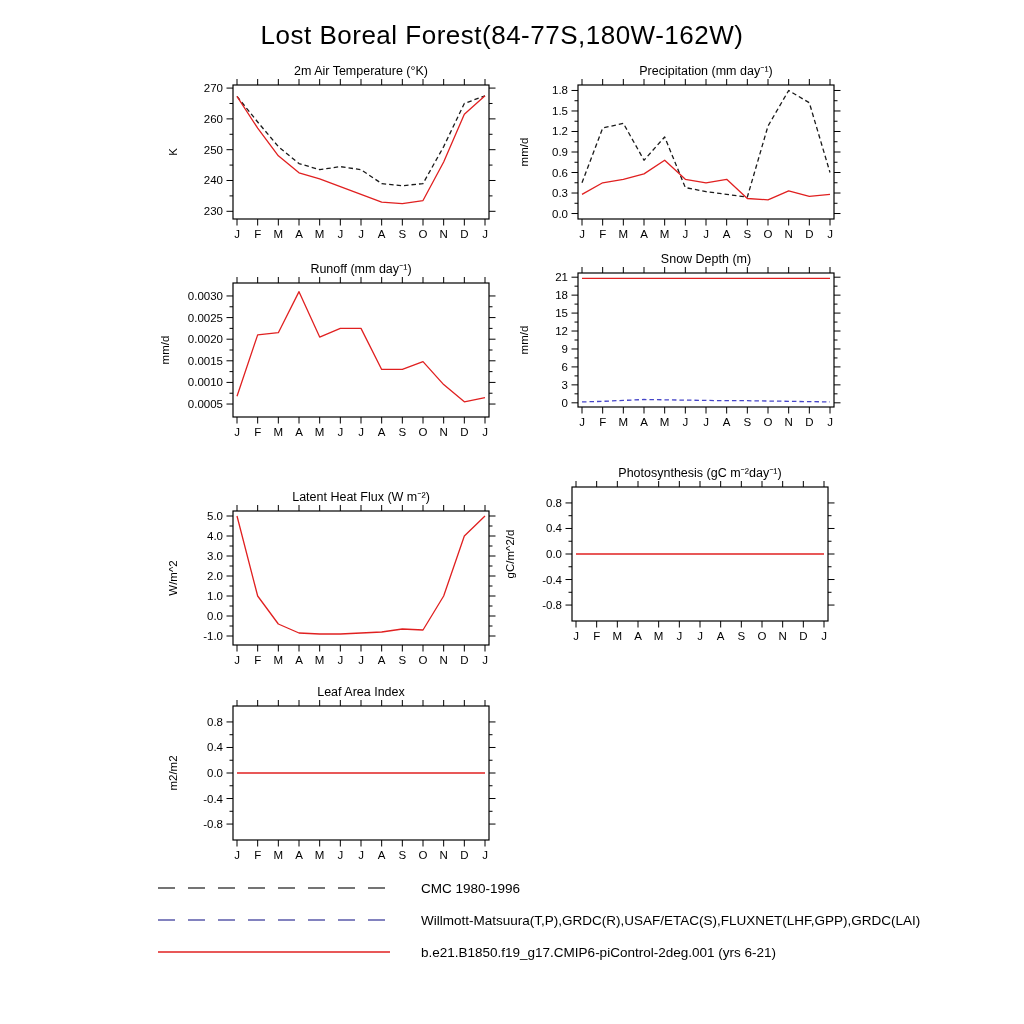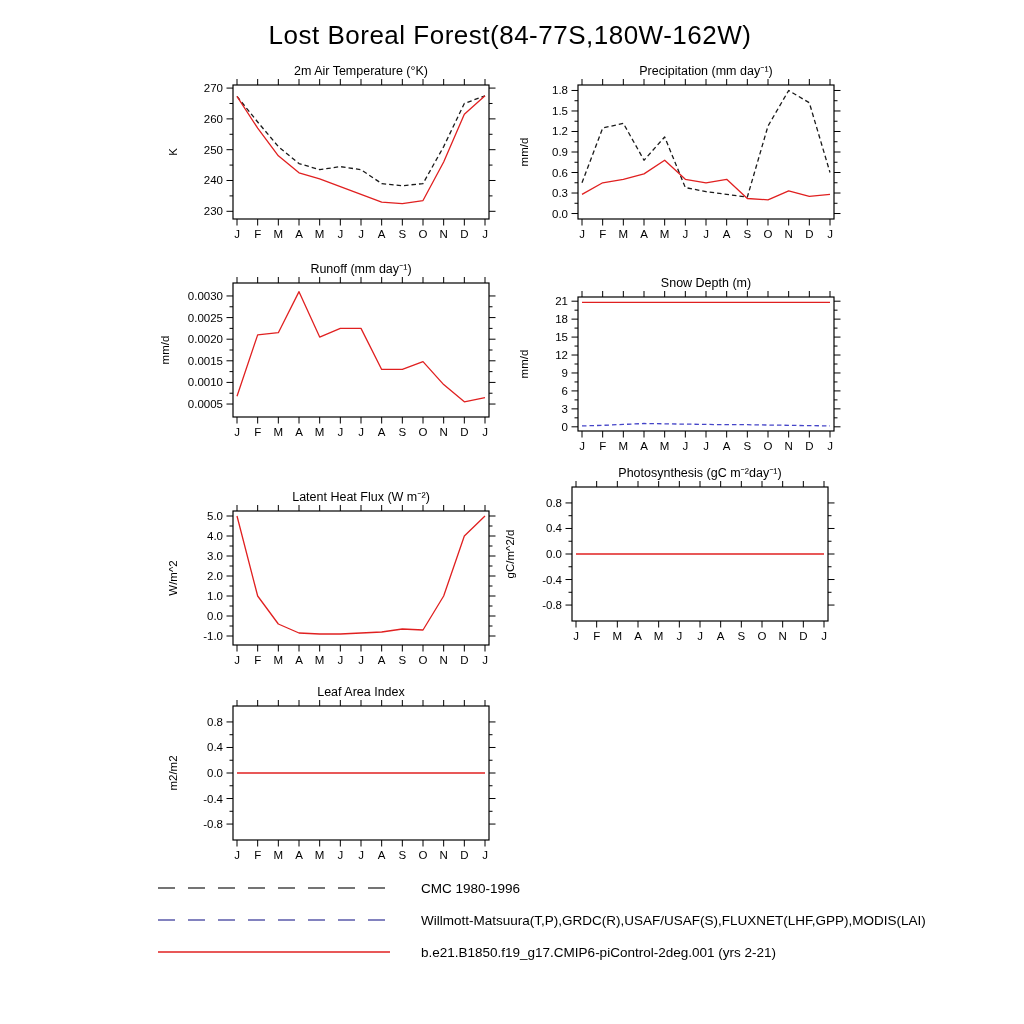--- a/index.html
+++ b/index.html
@@ -1,17 +1,17 @@
 <!DOCTYPE html>
 <html><head>
 <meta charset="utf-8">
 <style>
   html,body{margin:0;padding:0;background:#ffffff;}
   body{width:1024px;height:1024px;position:relative;font-family:"Liberation Sans",sans-serif;color:#000;}
-  .main-title{position:absolute;top:20px;left:0;width:1004px;text-align:center;font-size:26px;letter-spacing:0.5px;padding-left:8px;}
+  .main-title{position:absolute;top:20px;left:0;width:1004px;text-align:center;font-size:26px;letter-spacing:0.5px;}
   .panel{position:absolute;width:372px;height:200px;}
   .panel svg{display:block;overflow:hidden;}
   .ptitle{font-size:12.5px;fill:#000;}
   .ylab{font-size:11.5px;fill:#000;}
   svg text{font-family:"Liberation Sans",sans-serif;fill:#000;}
   .legend{position:absolute;left:158px;top:872px;}
   .legend-row{display:flex;align-items:center;height:32px;}
   .legend-label{font-size:13.5px;margin-left:31px;white-space:nowrap;}
 </style>
 </head>
@@ -242,21 +242,21 @@
       <line x1="327.33333333333337" y1="25" x2="327.33333333333337" y2="19" stroke="#000" stroke-width="1"></line>
       <text x="327.33333333333337" y="178" text-anchor="middle" font-size="11.5">D</text>
       <line x1="348" y1="159" x2="348" y2="165.5" stroke="#000" stroke-width="1"></line>
       <line x1="348" y1="25" x2="348" y2="19" stroke="#000" stroke-width="1"></line>
       <text x="348" y="178" text-anchor="middle" font-size="11.5">J</text>
       <rect x="96" y="25" width="256" height="134" fill="none" stroke="#000" stroke-width="1.2"></rect>
       <polyline points="100.00,138.25 120.67,76.87 141.33,74.71 162.00,33.65 182.67,79.03 203.33,70.39 224.00,70.39 244.67,111.45 265.33,111.45 286.00,103.67 306.67,126.58 327.33,143.87 348.00,139.55" fill="none" stroke="#e02020" stroke-width="1.3" stroke-linejoin="round"></polyline>
     </svg>
 </div>
 
-<div class="panel" style="left:482px;top:272px">
+<div class="panel" style="left:482px;top:248px">
   <svg width="372" height="200">
     <text class="ptitle" x="224" y="15" text-anchor="middle">Snow Depth (m)</text>
     <text class="ylab" transform="translate(46,92) rotate(-90)" text-anchor="middle">mm/d</text>
   <line x1="92.5" y1="145.83928571428572" x2="96" y2="145.83928571428572" stroke="#000" stroke-width="1"></line>
       <line x1="352" y1="145.83928571428572" x2="355.5" y2="145.83928571428572" stroke="#000" stroke-width="1"></line>
       <line x1="92.5" y1="127.89285714285714" x2="96" y2="127.89285714285714" stroke="#000" stroke-width="1"></line>
       <line x1="352" y1="127.89285714285714" x2="355.5" y2="127.89285714285714" stroke="#000" stroke-width="1"></line>
       <line x1="92.5" y1="109.94642857142858" x2="96" y2="109.94642857142858" stroke="#000" stroke-width="1"></line>
       <line x1="352" y1="109.94642857142858" x2="355.5" y2="109.94642857142858" stroke="#000" stroke-width="1"></line>
       <line x1="92.5" y1="92" x2="96" y2="92" stroke="#000" stroke-width="1"></line>
@@ -563,21 +563,21 @@
   <div class="legend-row">
     <svg width="232" height="12">
         <line x1="0" y1="6" x2="232" y2="6" stroke="#474747" stroke-width="1.4" stroke-dasharray="17 13"></line>
       </svg>
     <span class="legend-label">CMC 1980-1996</span>
   </div>
   <div class="legend-row">
     <svg width="232" height="12">
         <line x1="0" y1="6" x2="232" y2="6" stroke="#5a5aaa" stroke-width="1.4" stroke-dasharray="17 13"></line>
       </svg>
-    <span class="legend-label">Willmott-Matsuura(T,P),GRDC(R),USAF/USAF(S),FLUXNET(LHF,GPP),MODIS(LAI)</span>
+    <span class="legend-label">Willmott-Matsuura(T,P),GRDC(R),USAF/ETAC(S),FLUXNET(LHF,GPP),GRDC(LAI)</span>
   </div>
   <div class="legend-row">
     <svg width="232" height="12">
         <line x1="0" y1="6" x2="232" y2="6" stroke="#e02020" stroke-width="1.4"></line>
       </svg>
-    <span class="legend-label">b.e21.B1850.f19_g17.CMIP6-piControl-2deg.001 (yrs 2-21)</span>
+    <span class="legend-label">b.e21.B1850.f19_g17.CMIP6-piControl-2deg.001 (yrs 6-21)</span>
   </div>
 </div>
 
 </body></html>

